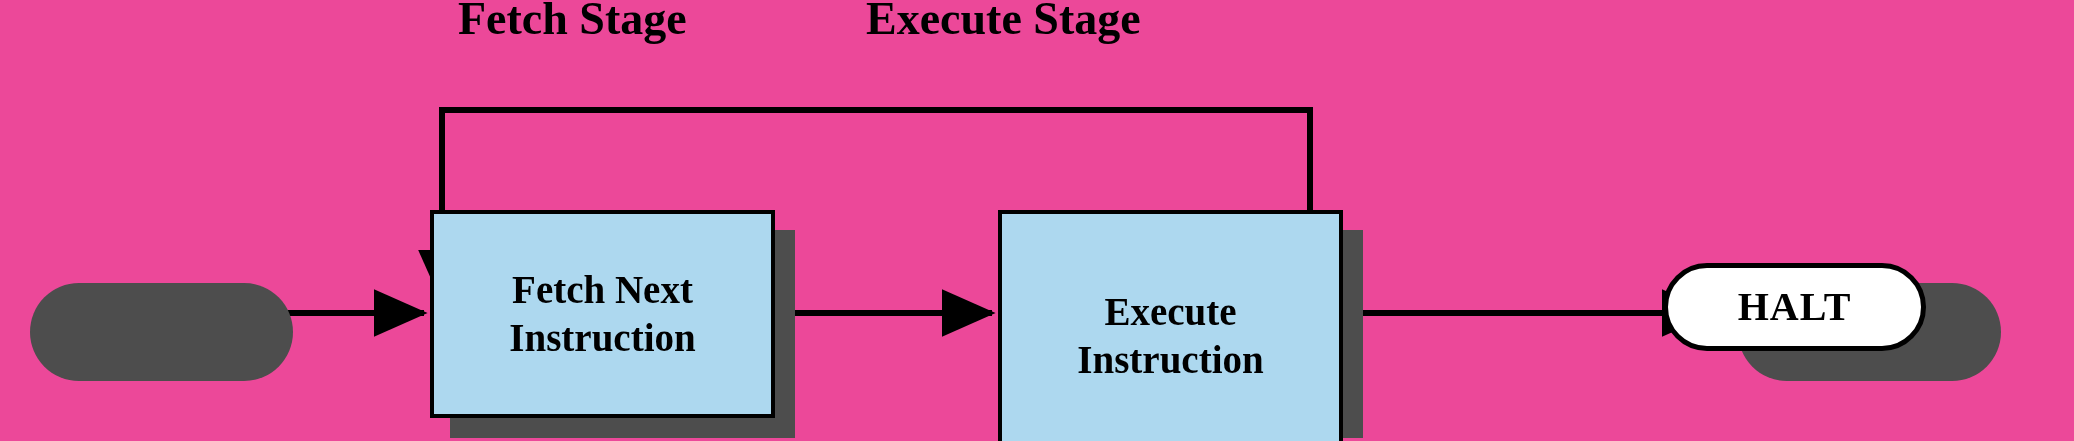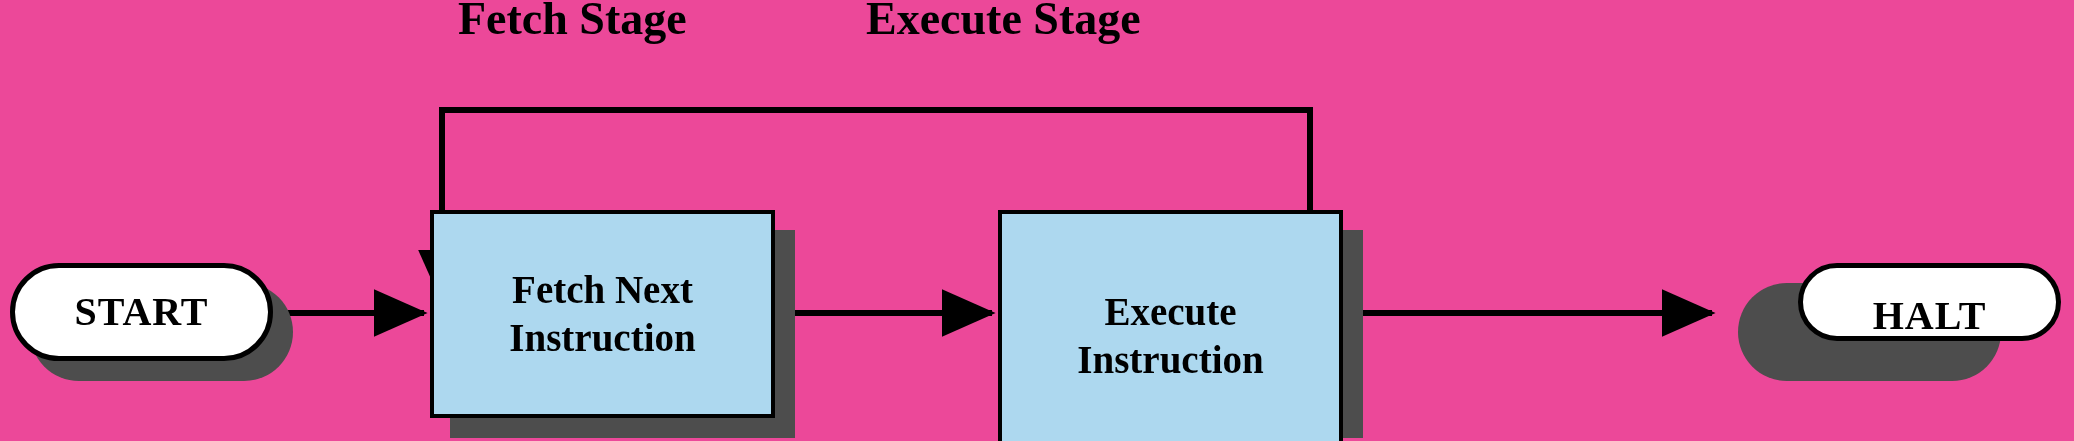--- a/index.html
+++ b/index.html
@@ -90,21 +90,21 @@
     font-size: 40px;
     line-height: 40px;
     color: #000000;
     letter-spacing: 1px;
     white-space: nowrap;
   }
 
   #start-shadow { left: 30px;   top: 283px; width: 263px; height: 98px; }
   #start-pill   { left: 10px;   top: 263px; width: 263px; height: 98px; }
   #halt-shadow  { left: 1738px; top: 283px; width: 263px; height: 98px; }
-  #halt-pill    { left: 1798px; top: 263px; width: 263px; height: 78px; align-items: flex-end; }
+  #halt-pill    { left: 1663px; top: 263px; width: 263px; height: 88px; }
 </style>
 </head>
 <body>
 
 <div id="canvas">
 
   <div class="stage-title" id="fetch-stage-title">Fetch Stage</div>
   <div class="stage-title" id="execute-stage-title">Execute Stage</div>
 
   <svg id="wires" viewBox="0 0 2074 441">
@@ -125,23 +125,20 @@
     <g>
       <line x1="1343" y1="313" x2="1712" y2="313" stroke="#000000" stroke-width="6" marker-end="url(#ah)"></line>
     </g>
 
     <g>
       <path d="M1310,210 L1310,110 L442,110 L442,300" fill="none" stroke="#000000" stroke-width="6" marker-end="url(#ah)"></path>
     </g>
   </svg>
 
   <div class="term-shadow" id="start-shadow"></div>
-  <div class="term-pill" id="start-pill">
-    <span class="term-label">START</span>
-  </div>
 
   <div class="proc-shadow" id="fetch-shadow"></div>
   <div class="proc-box" id="fetch-box">
     <span class="proc-label">Fetch Next
 Instruction</span>
   </div>
 
   <div class="proc-shadow" id="execute-shadow"></div>
   <div class="proc-box" id="execute-box">
     <span class="proc-label">Execute

